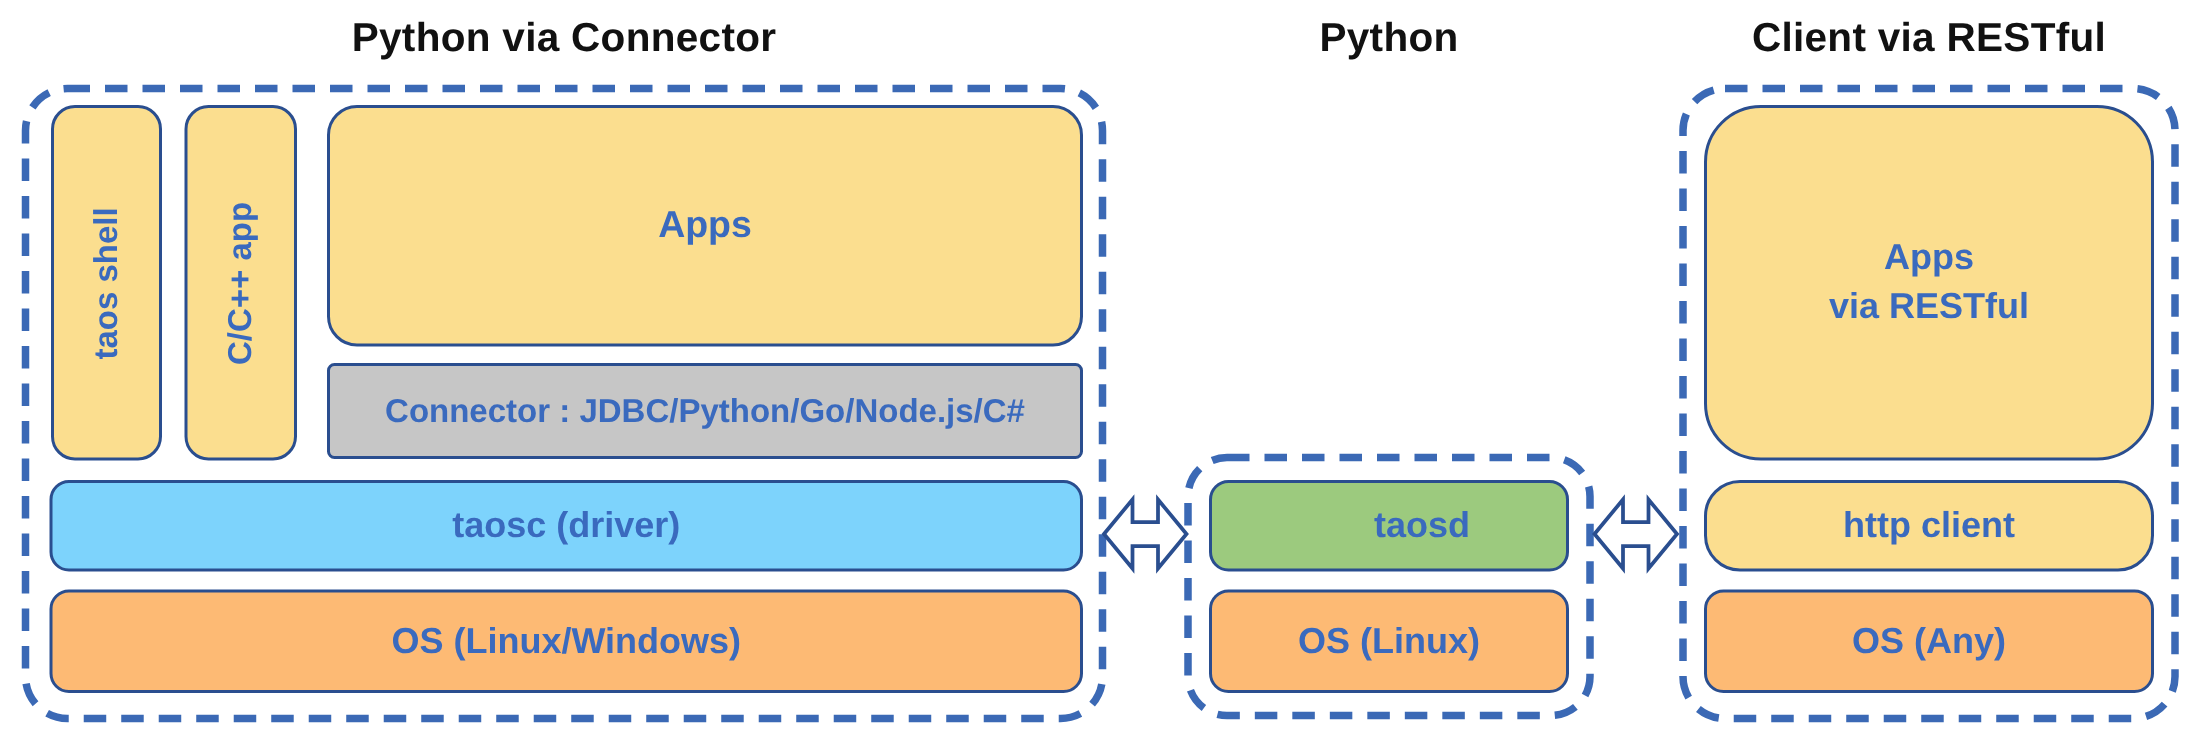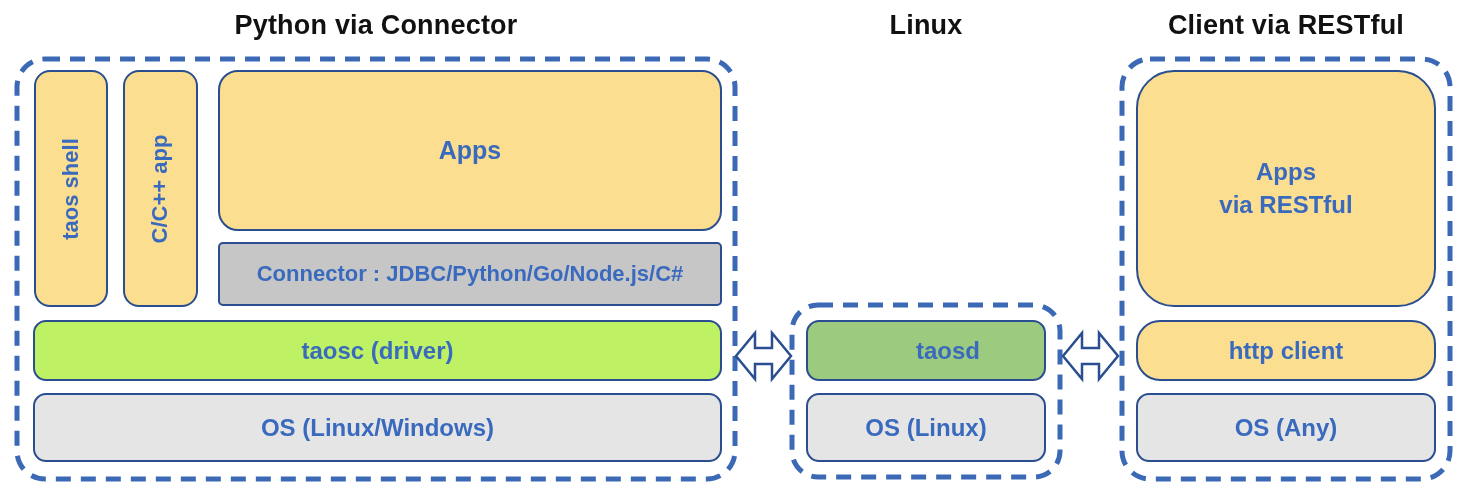--- a/index.html
+++ b/index.html
@@ -23,22 +23,22 @@
   .box{
     position:absolute;
     display:flex;align-items:center;justify-content:center;
     border:2px solid #2A4E8F;
     box-sizing:border-box;
     color:#3A6ABE;font-weight:bold;
     text-align:center;
   }
   .yellow{background:#FBDE8F;}
   .gray{background:#C6C6C6;}
-  .orange{background:#bef264;text-align:right;}
-  .blue{background:#e5e5e5;justify-content:center;}
+  .orange{background:#7dd3fc;text-align:right;}
+  .blue{background:#fdba74;justify-content:center;}
   .green{background:#9CCA7E;}
 
   .box-taos-shell{left:34px;top:70px;width:74px;height:237px;border-radius:16px;}
   .box-cpp-app{left:123px;top:70px;width:75px;height:237px;border-radius:16px;}
   .box-apps{left:218px;top:70px;width:504px;height:161px;border-radius:20px;font-size:25px;}
   .box-connector{left:218px;top:242px;width:504px;height:64px;border-radius:5px;font-size:22px;}
   .box-taosc{left:33px;top:320px;width:689px;height:61px;border-radius:13px;font-size:24px;}
   .box-os-left{left:33px;top:393px;width:689px;height:69px;border-radius:13px;font-size:24px;}
 
   .box-taosd{left:806px;top:320px;width:240px;height:61px;border-radius:13px;font-size:24px;padding-left:44px;}
@@ -68,21 +68,21 @@
 
     <g transform="translate(736,333)">
       <polygon points="0,23 19,0 19,15 36,15 36,0 55,23 36,46 36,31 19,31 19,46" fill="#ffffff" stroke="#2A4E8F" stroke-width="2.5" stroke-linejoin="miter"></polygon>
     </g>
     <g transform="translate(1063,333)">
       <polygon points="0,23 19,0 19,15 36,15 36,0 55,23 36,46 36,31 19,31 19,46" fill="#ffffff" stroke="#2A4E8F" stroke-width="2.5" stroke-linejoin="miter"></polygon>
     </g>
   </svg>
 
   <div class="section-title title-connector">Python via Connector</div>
-  <div class="section-title title-server">Linux</div>
+  <div class="section-title title-server">Python</div>
   <div class="section-title title-restful">Client via RESTful</div>
 
   <div class="box yellow box-taos-shell">
     <span class="vertical-label">taos shell</span>
   </div>
   <div class="box yellow box-cpp-app">
     <span class="vertical-label">C/C++ app</span>
   </div>
   <div class="box yellow box-apps">
     <span>Apps</span>

